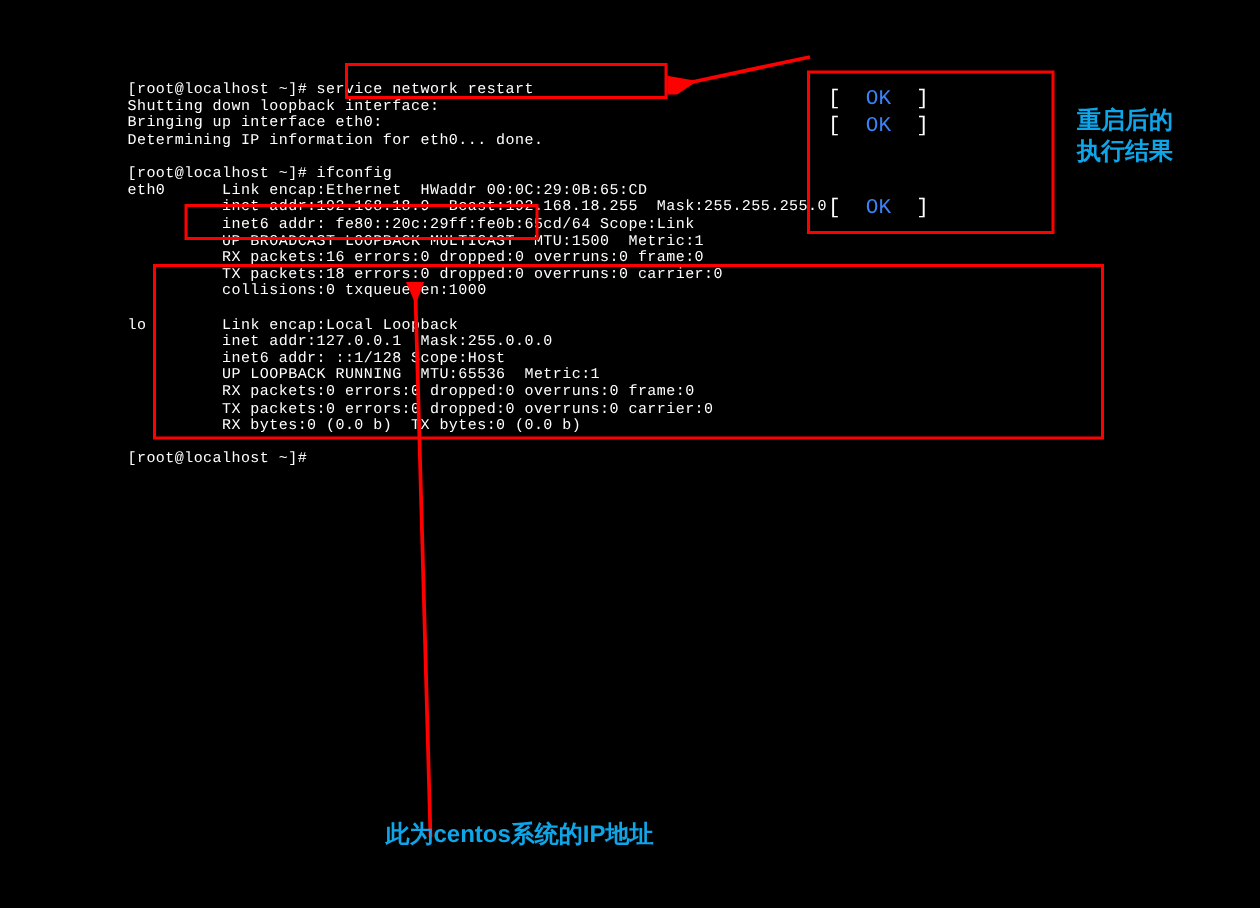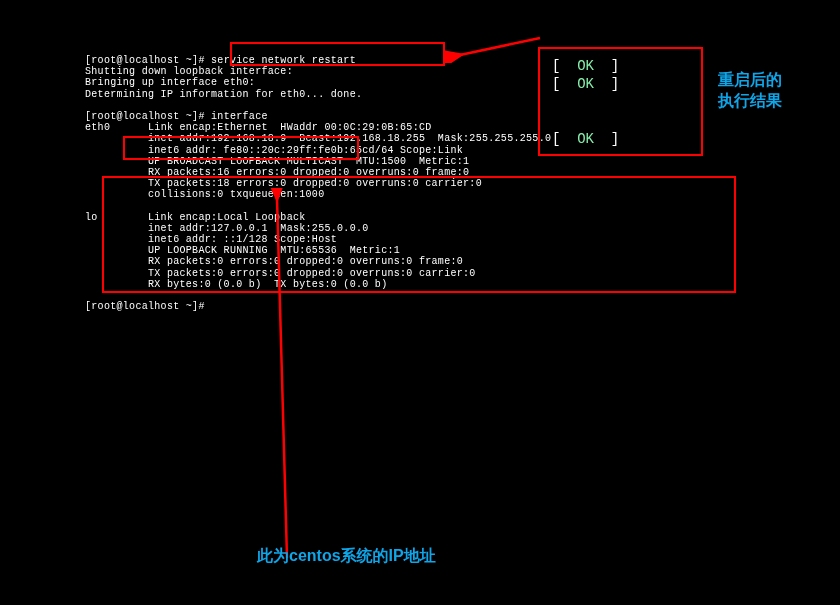--- a/index.html
+++ b/index.html
@@ -47,34 +47,34 @@
       height: 109px;
       padding: 8px 12px;
     }
     .ok-line {
       white-space: pre;
       font-family: 'Courier New', monospace;
       font-size: 14px;
       line-height: 1.3;
     }
     .ok-green {
-      color: #86efac;
+      color: #3b82f6;
       margin-top: 32px;
     }
   </style>
 </head>
 <body>
 
 <div>
 <div class="terminal-line"><span>[root@localhost ~]# </span><span>service network restart</span></div>
 <div class="terminal-line">Shutting down loopback interface:</div>
 <div class="terminal-line">Bringing up interface eth0:</div>
 <div class="terminal-line">Determining IP information for eth0... done.</div>
 <div class="terminal-line">&nbsp;</div>
-<div class="terminal-line"><span>[root@localhost ~]# </span><span>interface</span></div>
+<div class="terminal-line"><span>[root@localhost ~]# </span><span>ifconfig</span></div>
 <div class="terminal-line"><span>eth0</span><span>      Link encap:Ethernet  HWaddr 00:0C:29:0B:65:CD</span></div>
 <div class="terminal-line">          inet addr:192.168.18.9  Bcast:192.168.18.255  Mask:255.255.255.0</div>
 <div class="terminal-line">          inet6 addr: fe80::20c:29ff:fe0b:65cd/64 Scope:Link</div>
 <div class="terminal-line">          UP BROADCAST LOOPBACK MULTICAST  MTU:1500  Metric:1</div>
 <div class="terminal-line">          RX packets:16 errors:0 dropped:0 overruns:0 frame:0</div>
 <div class="terminal-line">          TX packets:18 errors:0 dropped:0 overruns:0 carrier:0</div>
 <div class="terminal-line">          collisions:0 txqueuelen:1000</div>
 <div class="terminal-line">&nbsp;</div>
 <div class="terminal-line"><span>lo</span><span>        Link encap:Local Loopback</span></div>
 <div class="terminal-line">          inet addr:127.0.0.1  Mask:255.0.0.0</div>

